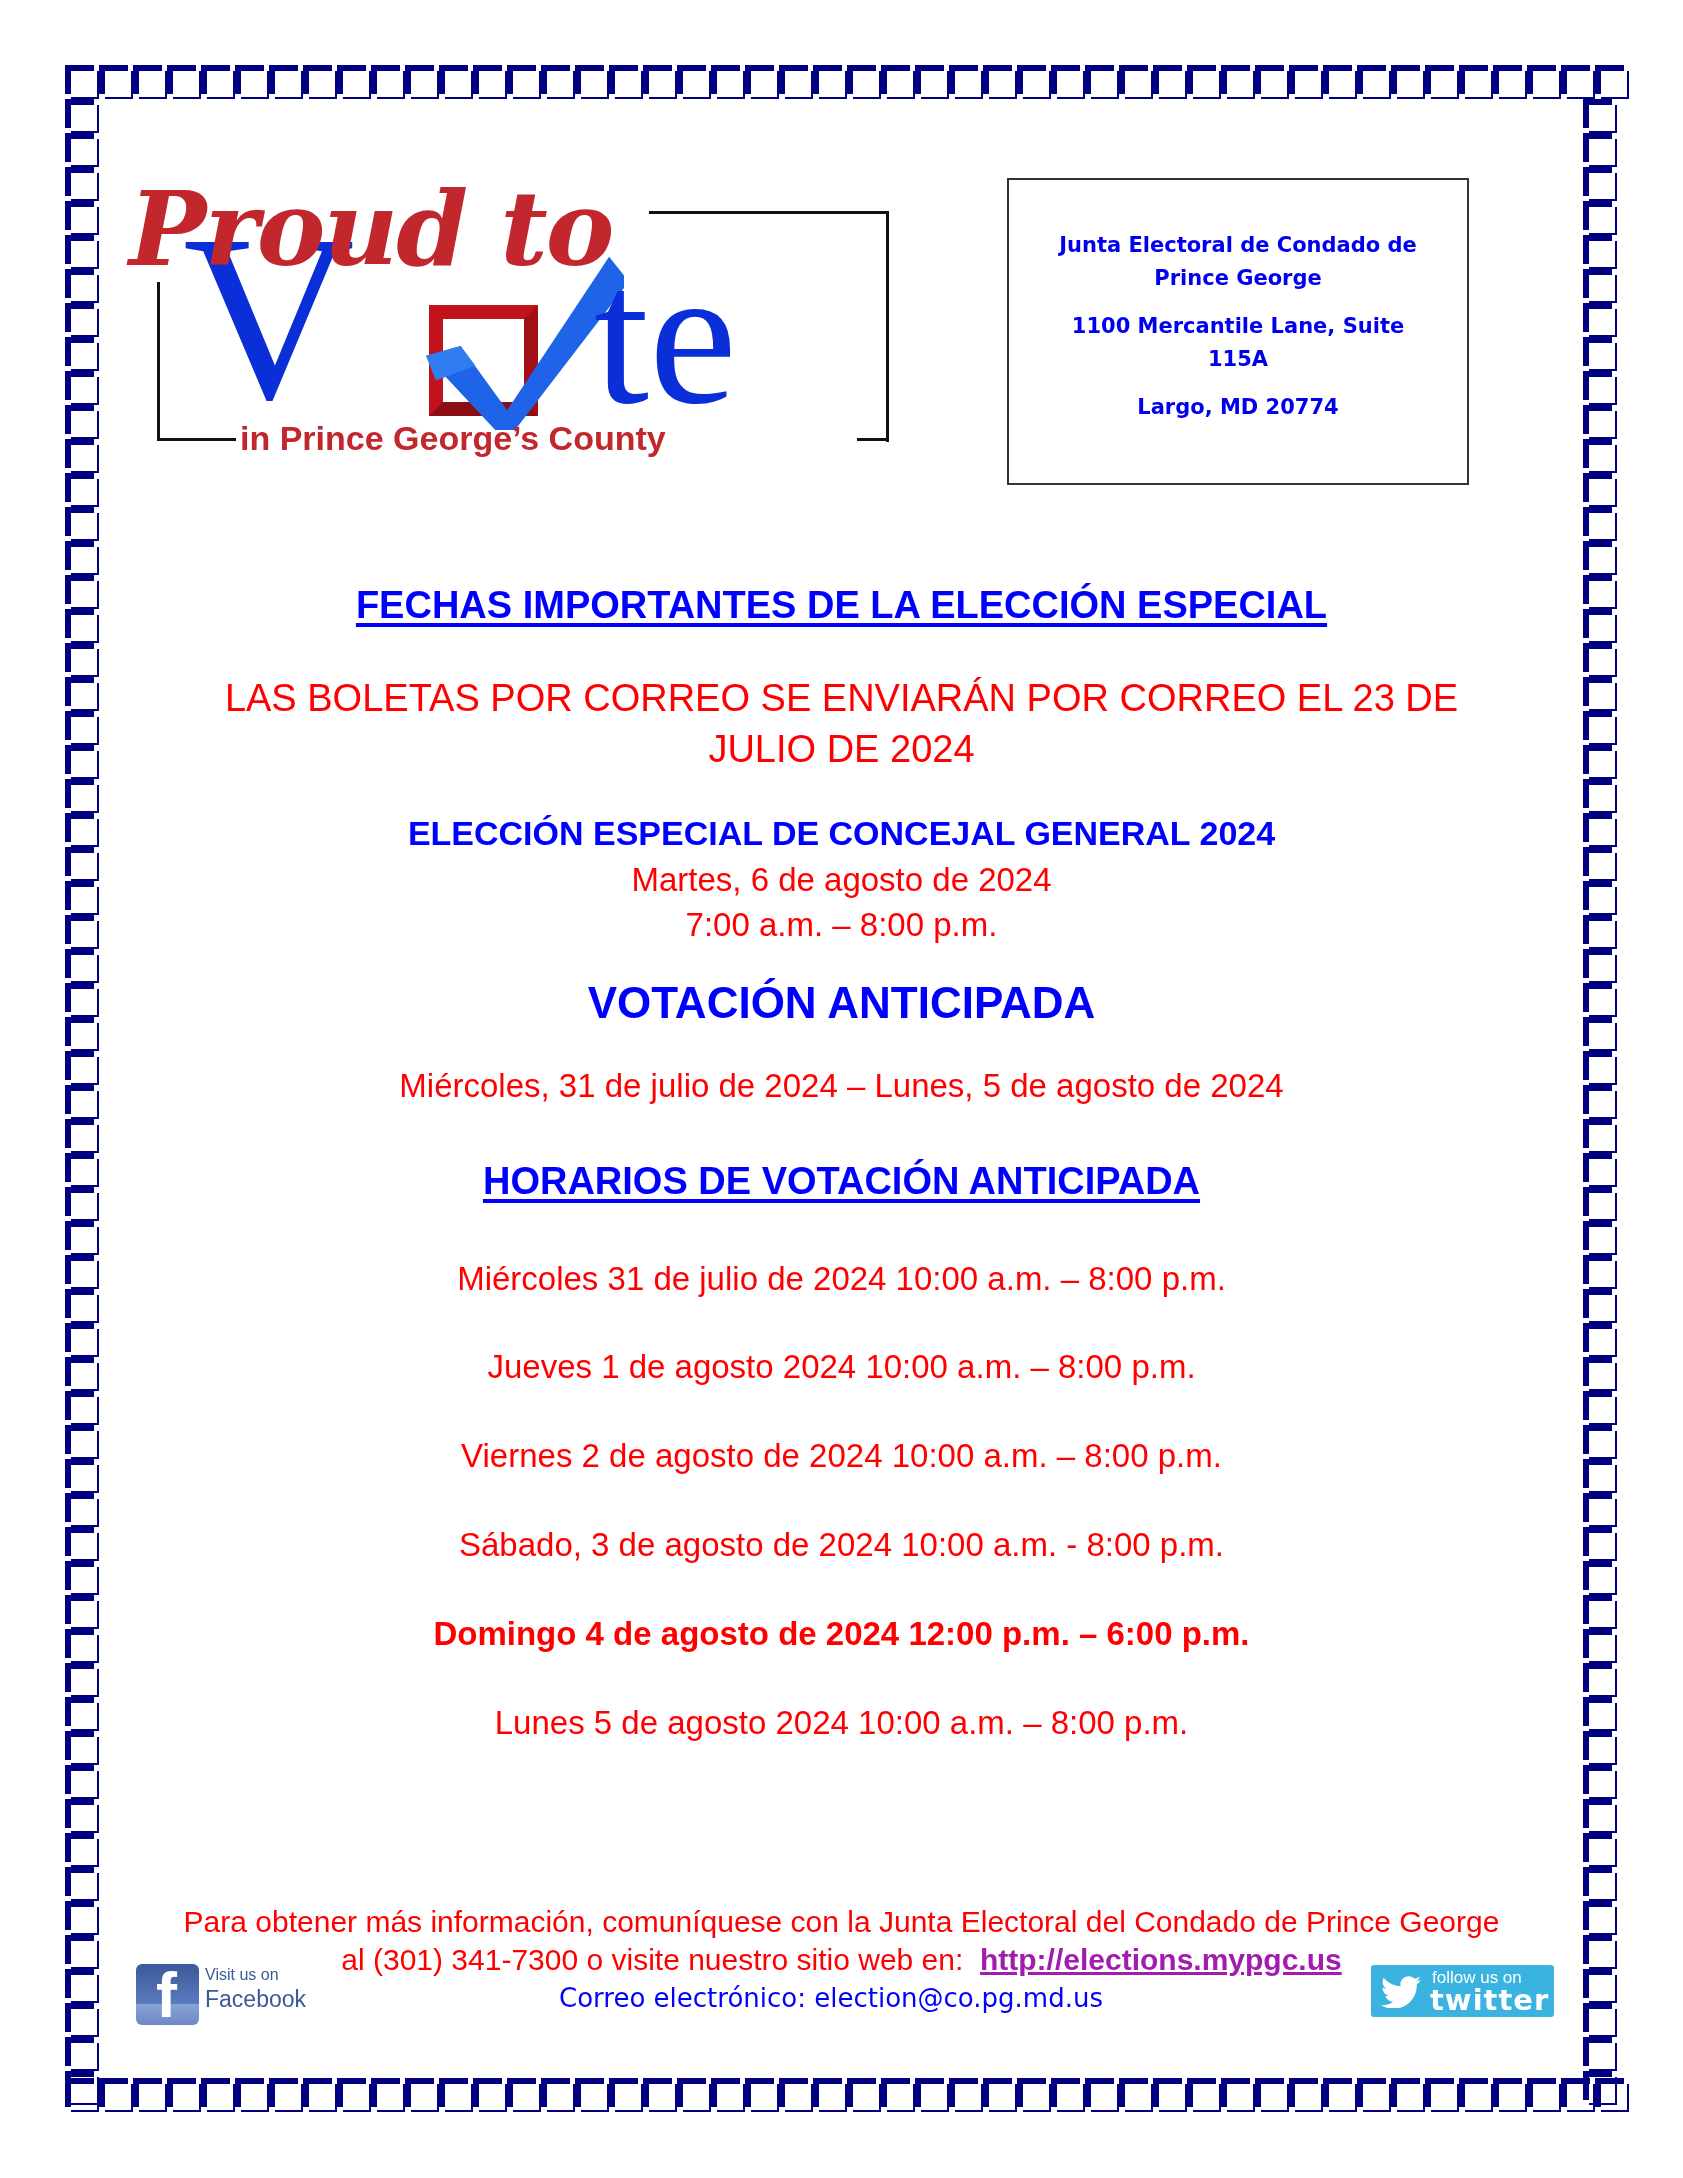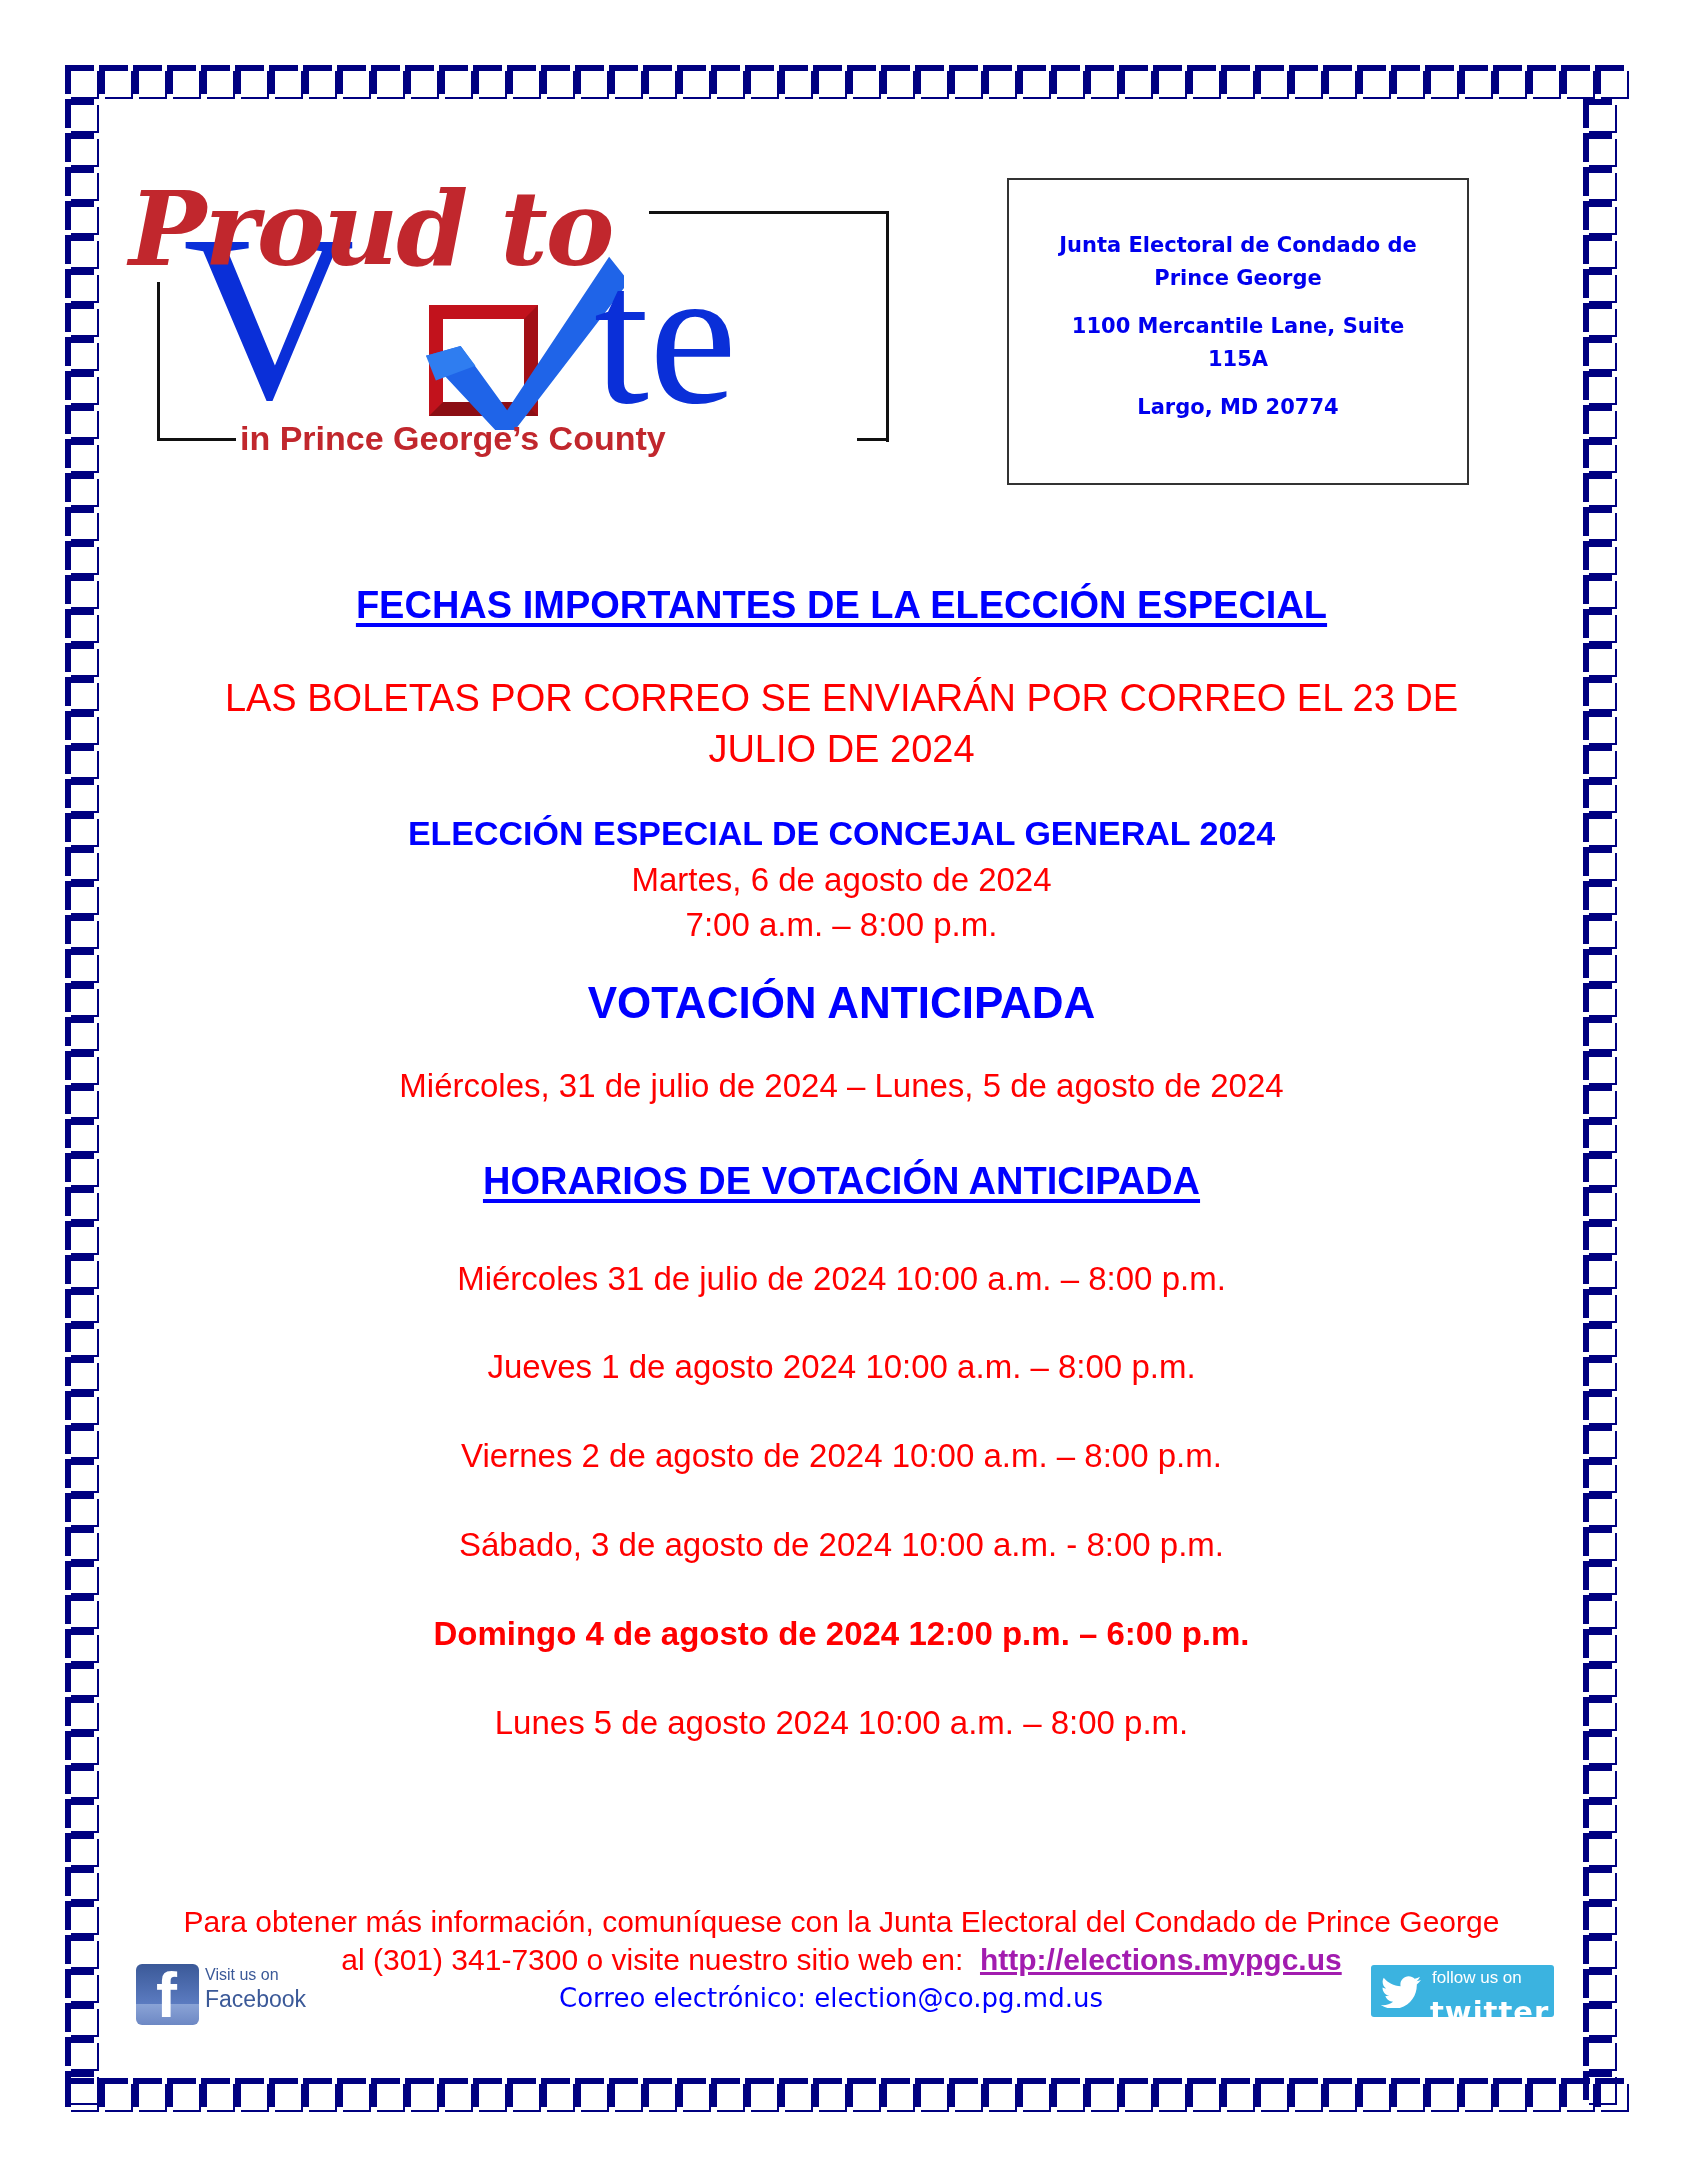--- a/index.html
+++ b/index.html
@@ -53,21 +53,21 @@
 
   .fb { left: 136px; top: 1964px; width: 208px; height: 63px; }
   .fb .sq { position: absolute; left: 0; top: 0; width: 63px; height: 61px; border-radius: 6px; background: linear-gradient(#3b5998, #5b7bc0 65%, #8aa3d6 66%, #6d88c4); }
   .fb .f { position: absolute; left: 20px; top: 2px; color: #fff; font-family: "Liberation Sans", sans-serif; font-weight: bold; font-size: 63px; line-height: 59px; }
   .fb .t1 { position: absolute; left: 69px; top: 2px; font-size: 16px; color: #3b5998; }
   .fb .t2 { position: absolute; left: 69px; top: 22px; font-size: 23px; color: #3b5998; }
 
   .tw { left: 1371px; top: 1965px; width: 183px; height: 52px; background: #3bb3e0; border-radius: 3px; color: #fff; }
   .tw .bird { position: absolute; left: 8px; top: 11px; font-size: 28px; line-height: 30px; }
   .tw .t1 { position: absolute; left: 61px; top: 3px; font-size: 17px; }
-  .tw .t2 { position: absolute; left: 59px; top: 30px; font-size: 29px; font-weight: bold; font-family: "DejaVu Sans", sans-serif; letter-spacing: 1px; }
+  .tw .t2 { position: absolute; left: 59px; top: 18px; font-size: 29px; font-weight: bold; font-family: "DejaVu Sans", sans-serif; letter-spacing: 1px; }
 </style>
 </head>
 <body>
 
 <div class="border-row" id="border-top" style="left:65px; top:65px;">
     <div class="bx">
       <i></i>
     </div>
     <div class="bx">
       <i></i>

